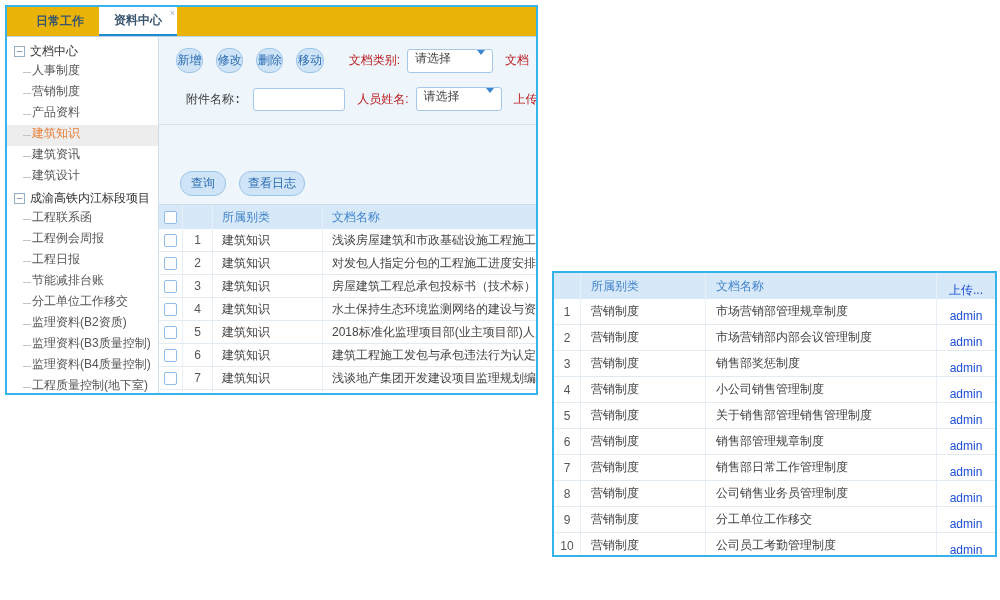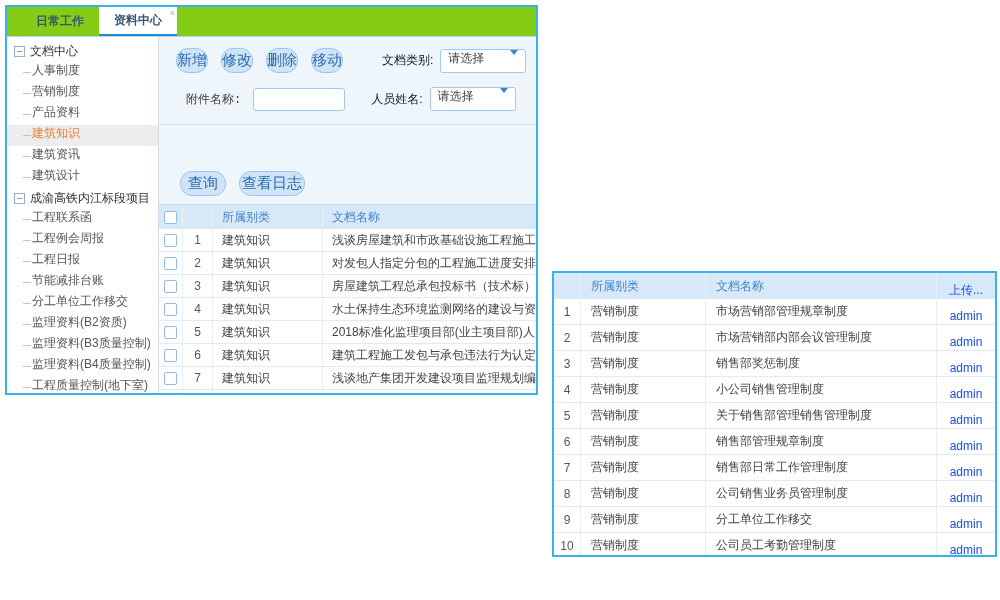--- a/index.html
+++ b/index.html
@@ -1,40 +1,40 @@
 <!DOCTYPE html>
 <html><head>
 <meta charset="utf-8">
 <style>
   * { margin:0; padding:0; box-sizing:border-box; }
   html,body { width:1000px; height:600px; background:#fff; font-family:"Liberation Sans","DejaVu Sans",sans-serif; }
   .stage { position:relative; width:1000px; height:600px; background:#fff; overflow:hidden; }
 
   
   .left-panel { position:absolute; left:5px; top:5px; width:533px; height:390px; border:2px solid #35b3ea; background:#fff; overflow:hidden; }
-  .tabbar { height:30px; background:#84cc16; border-bottom:1px solid #b9d4ec; display:flex; align-items:stretch; padding-left:14px; }
+  .tabbar { height:30px; background:#eab308; border-bottom:1px solid #b9d4ec; display:flex; align-items:stretch; padding-left:14px; }
   .tab { padding:0 15px; display:flex; align-items:center; font-size:12px; font-weight:bold; color:#3a556e; position:relative; cursor:pointer; }
   .tab.active { background:#fff; border-bottom:2px solid #1f8ad2; }
   .tab .tab-close { position:absolute; top:1px; right:2px; font-size:9px; color:#9ab0c4; font-weight:normal; }
   .panel-body { display:flex; height:356px; }
 
   
   .tree { width:152px; min-width:152px; border-right:1px solid #cfdeed; background:#fff; font-size:12px; padding-top:4px; overflow:hidden; }
   .tree-root { height:21px; display:flex; align-items:center; padding-left:7px; color:#333; gap:5px; white-space:nowrap; cursor:pointer; }
   .minus-box { width:11px; height:11px; min-width:11px; border:1px solid #93aec5; background:#fff; color:#6b87a0; font-size:11px; line-height:8px; text-align:center; }
   .tree-item { height:21px; display:flex; padding-left:25px; color:#555; position:relative; white-space:nowrap; cursor:pointer; }
   .tree-item::before { content:""; position:absolute; left:16px; top:10px; width:8px; border-top:1px solid #c3c3c3; }
   .tree-item.selected { background:#ededed; color:#e8813c; }
 
   
   .content { flex:1; background:#eef5fb; font-size:12px; min-width:0; overflow:hidden; }
   .toolbar-row1 { display:flex; align-items:center; margin:11px 0 0 17px; white-space:nowrap; }
-  .btn { width:46px; height:25px; background:#cfe4f7; border:1px solid #9dc5ea; border-radius:12px; color:#2a6bb0; font-size:15px; display:flex; align-items:center; justify-content:center; margin-right:13px; cursor:pointer; }
+  .btn { width:46px; height:25px; background:#cfe4f7; border:1px solid #9dc5ea; border-radius:12px; color:#2a6bb0; font-size:12px; display:flex; align-items:center; justify-content:center; margin-right:13px; cursor:pointer; }
   .btn.wide { width:66px;margin-top:37px; }
-  .lbl { color:#0f172a; margin:0 7px 0 26px; white-space:nowrap; }
+  .lbl { color:#b91c1c; margin:0 7px 0 12px; white-space:nowrap; }
   .lbl2 { color:#404040; margin-right:12px; white-space:nowrap;font-family:Liberation Mono, monospace; }
   .select { width:86px; min-width:86px; height:24px; background:#fff; border:1px solid #a5c8ea; border-radius:3px; display:flex; align-items:flex-start; justify-content:space-between; padding:0 7px; color:#444; cursor:pointer; }
   .caret { width:0; height:0; border-left:4px solid transparent; border-right:4px solid transparent; border-top:5px solid #3a87d0; }
   .toolbar-row2 { display:flex; align-items:center; margin:14px 0 0 27px; white-space:nowrap; }
   .txt-input { width:92px; height:23px; background:#fff; border:1px solid #a5c8ea; border-radius:3px; font-size:12px; padding:0 4px; color:#444; outline:none; }
   .query-row { display:flex; align-items:flex-end; border-top:1px solid #d8e2ec; margin-top:13px; padding:9px 0 8px 21px; }
 
   
   .thead { display:flex; height:25px; background:#d7e8f9; color:#4285ca; align-items:stretch; border-top:1px solid #c9ddf0; }
   .trow { display:flex; height:23px; align-items:stretch; background:#fff; border-bottom:1px solid #e2eaf2; color:#444; cursor:pointer; }

